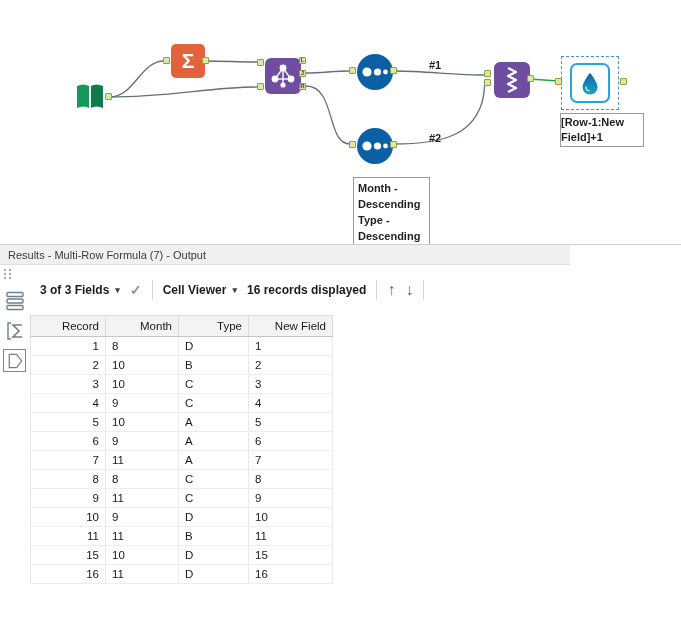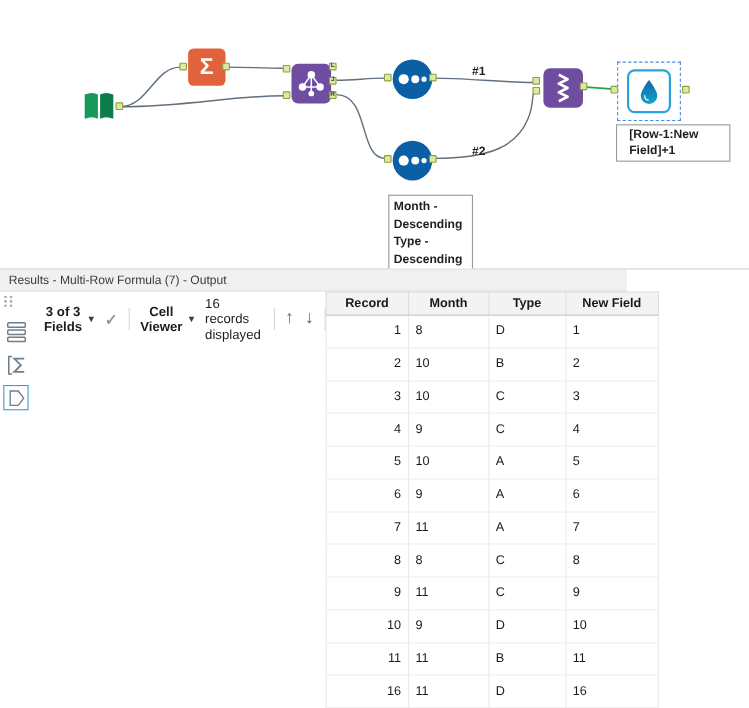--- a/index.html
+++ b/index.html
@@ -20,44 +20,44 @@
   .sort1{left:357px;top:54px}
   .sort2{left:357px;top:128px}
   .tool-union{left:494px;top:62px;width:36px;height:36px;background:#6f4da1;border-radius:6px}
   .sel-box{position:absolute;left:561px;top:56px;width:58px;height:54px;border:1px dashed #4a90d9;z-index:2}
   .tool-multirow{left:570px;top:63px;width:40px;height:40px;background:#fff;border:2px solid #2aa3dc;border-radius:7px}
   .anchor{position:absolute;width:7px;height:7px;background:#dce9a4;border:1px solid #8fa13e;border-radius:1px;z-index:5;
     font-size:6px;line-height:5px;text-align:center;color:#3c3c3c;font-weight:700;cursor:pointer}
   .ann{position:absolute;background:#fff;border:1px solid #999;font-size:11px;font-weight:600;color:#1f1f1f;z-index:4;cursor:pointer}
   .ann-sort1{left:353px;top:99px;width:110px;height:19px;line-height:17px;text-align:center}
   .ann-sort2{left:353px;top:177px;width:77px;padding:2px 4px;line-height:16px}
-  .ann-multirow{left:560px;top:113px;width:104px;padding:1px 11px;line-height:15px}
+  .ann-multirow{left:560px;top:113px;width:84px;padding:1px 0;line-height:15px}
   .connlabel{position:absolute;font-size:11px;font-weight:600;color:#1f1f1f;z-index:4}
   .lbl1{left:429px;top:59px}
   .lbl2{left:429px;top:132px}
 
   
   .results{width:570px;height:399px;background:#fff}
   .results-titlebar{height:20px;background:#f0f0f1;border-bottom:1px solid #e1e1e1;font-size:11px;color:#3b3b3b;
     display:flex;align-items:center;padding-left:8px}
   .results-main{display:flex;height:379px}
   .strip{width:30px;flex:0 0 30px;padding-top:2px}
   .grip{margin:0 0 4px 2px;cursor:grab}
   .strip-icon{width:23px;height:23px;margin:0 0 7px 3px;display:flex;align-items:center;justify-content:center;cursor:pointer;border:1px solid transparent}
   .strip-icon.selected{border:1px solid #3b9bd9;background:#fff}
-  .content{flex:1;display:flex;flex-direction:row}
+  .content{flex:1;display:flex;flex-direction:column}
   .toolbar{height:50px;display:flex;align-items:center;gap:10px;padding-left:10px;font-size:12px;font-weight:600;color:#1c1c1c}
   .dd{display:flex;align-items:center;gap:6px;background:none;border:none;font:inherit;color:inherit;cursor:pointer}
   .caret{font-size:9px;color:#3d3d3d}
   .check{color:#8a979e;font-size:14px;font-weight:700;cursor:pointer}
   .sep{width:1px;height:20px;background:#d8d8d8}
   .arrow{font-size:16px;color:#5b6b78;cursor:pointer;line-height:16px}
-  .records{font-weight:400}
+  .records{font-weight:700}
   table.grid{border-collapse:collapse;table-layout:fixed;font-size:11.5px;color:#1a1a1a;width:302px}
-  table.grid th{background:#f3f3f3;font-weight:700;text-align:center;height:21px;padding:0 6px;
+  table.grid th{background:#f3f3f3;font-weight:400;text-align:right;height:21px;padding:0 6px;
     border:1px solid #dcdcdc;border-bottom:1px solid #c6c6c6}
   table.grid td{height:19px;padding:0 6px;border-right:1px solid #e9e9e9;border-bottom:1px solid #ededed;border-left:1px solid #e9e9e9;
     white-space:nowrap;overflow:hidden}
   td.col-record,th.col-record{text-align:right;padding-right:10px}
   th.col-record{text-align:left}
 </style>
 </head>
 <body>
 
 <div class="screen">
@@ -302,20 +302,26 @@
                 <td>D</td>
                 <td>10</td>
               </tr>
               <tr>
                 <td class="col-record">11</td>
                 <td>11</td>
                 <td>B</td>
                 <td>11</td>
               </tr>
               <tr>
+                <td class="col-record">15</td>
+                <td>10</td>
+                <td>D</td>
+                <td>15</td>
+              </tr>
+              <tr>
                 <td class="col-record">16</td>
                 <td>11</td>
                 <td>D</td>
                 <td>16</td>
               </tr>
             </tbody>
         </table>
       </div>
     </div>
   </div>

